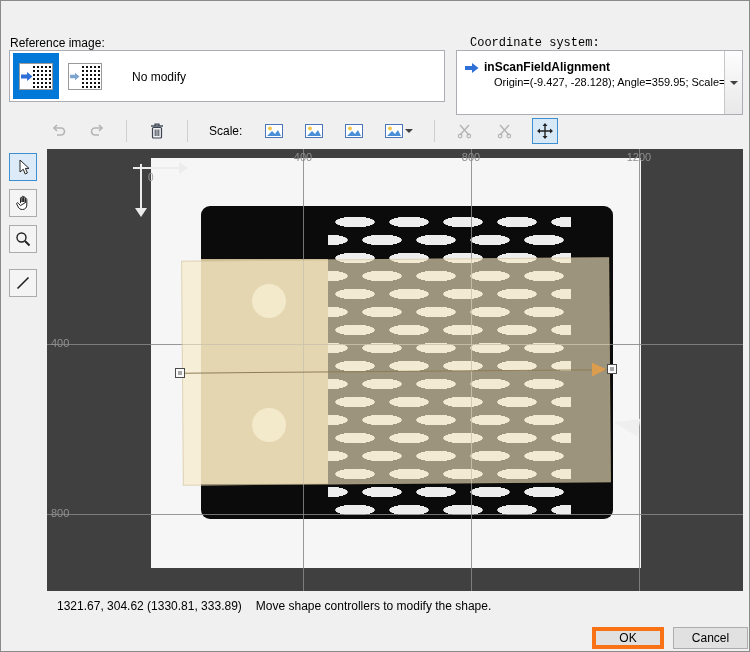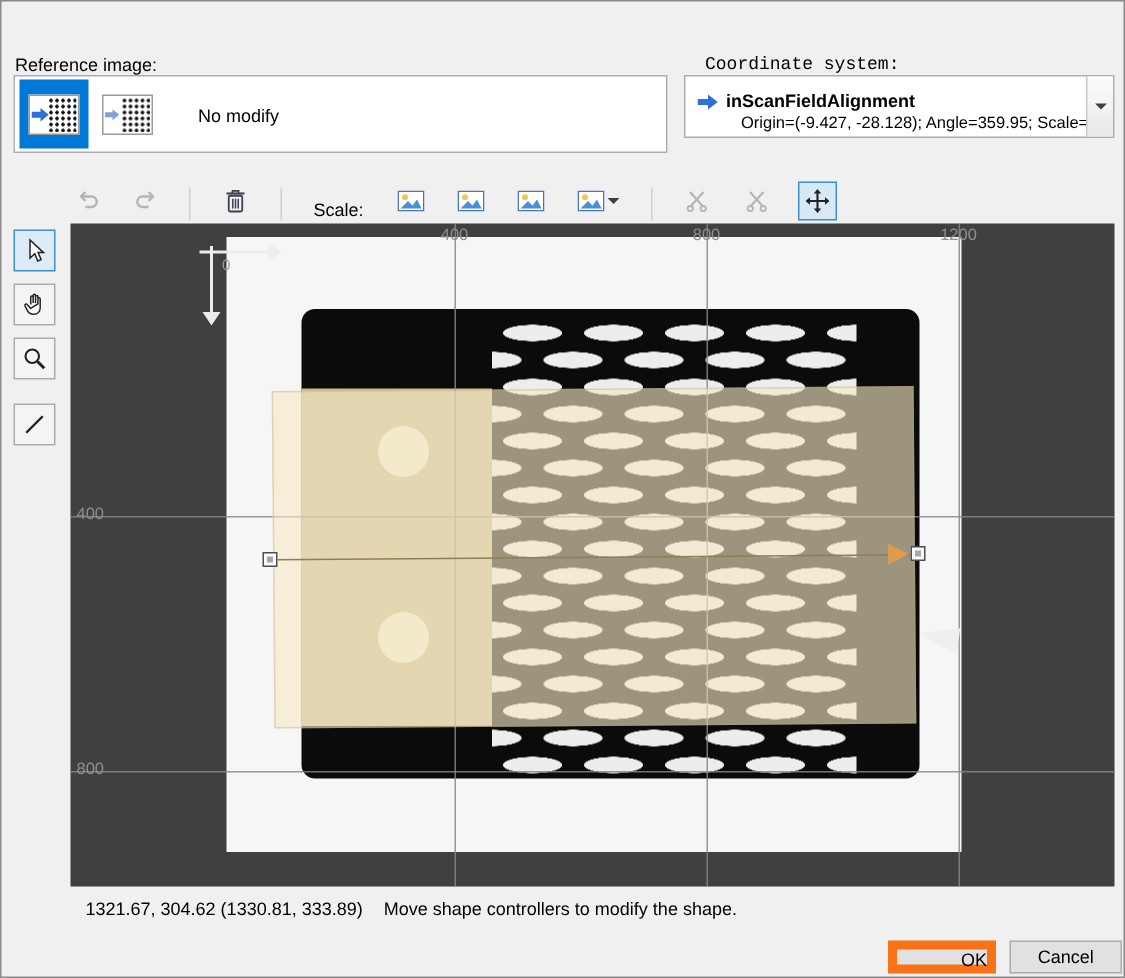--- a/index.html
+++ b/index.html
@@ -27,29 +27,29 @@
   .thumb{position:absolute;top:2px;width:46px;height:46px;display:flex;align-items:center;justify-content:center;}
   .thumb.selected{background:#0078d7;}
   .t1{left:3px;} .t2{left:52px;}
   .thumb-img{position:relative;width:34px;height:27px;background:#fff;border:1px solid #9a9a9a;display:flex;align-items:center;box-sizing:border-box;}
   .halftone{position:absolute;right:1px;top:1px;bottom:1px;width:19px;
             background-image:radial-gradient(circle 1.1px,#111 95%,rgba(0,0,0,0));background-size:4px 4px;}
   .thumb-arrow{margin-left:1px;}
   .no-image{position:absolute;left:122px;top:19px;}
 
   
-  .coord-combo{position:absolute;left:455px;top:49px;width:287px;height:42px;background:#fff;border:1px solid #abadb3;box-sizing:border-box;text-decoration:underline;}
+  .coord-combo{position:absolute;left:455px;top:49px;width:287px;height:65px;background:#fff;border:1px solid #abadb3;box-sizing:border-box;text-decoration:underline;}
   .coord-arrow{position:absolute;left:8px;top:11px;}
   .coord-name{position:absolute;left:27px;top:9px;font-weight:bold;}
   .coord-details{position:absolute;left:37px;top:25px;font-size:11px;}
   .combo-drop{position:absolute;right:0;top:0;bottom:0;width:17px;background:linear-gradient(#fdfdfd,#e8e8e8);border-left:1px solid #c7c7c7;display:flex;align-items:center;justify-content:center;}
   .caret{width:0;height:0;border-left:4px solid transparent;border-right:4px solid transparent;border-top:4px solid #404040;}
 
   
-  .toolbar{position:absolute;left:46px;top:113px;right:8px;height:33px;display:flex;align-items:flex-end;gap:14px;}
+  .toolbar{position:absolute;left:46px;top:113px;right:8px;height:33px;display:flex;align-items:center;gap:14px;}
   .tb-btn{border:1px solid transparent;background:transparent;padding:0;width:26px;height:26px;display:flex;align-items:center;justify-content:center;cursor:default;}
   .tb-btn.small{width:24px;}
   .tb-btn.split{width:36px;gap:2px;}
   .tb-btn.active{background:#d7e9f7;border:1px solid #3d8fd1;}
   .tb-sep{width:1px;height:22px;background:#cfcfcf;margin:0 3px;}
   .tb-label{margin:0 5px 0 4px;}
   .scale-combo{position:relative;width:90px;height:22px;background:#fff;border:1px solid #8f8f8f;box-sizing:border-box;display:flex;align-items:center;margin-right:4px;}
   .scale-input{border:none;outline:none;width:66px;height:18px;margin-left:5px;font:inherit;padding:0;background:transparent;}
   .combo-caret-btn{position:absolute;right:1px;top:1px;bottom:1px;width:15px;display:flex;align-items:center;justify-content:center;background:#f3f3f3;}
 
@@ -93,21 +93,21 @@
   .m-arrow{position:absolute;right:3px;top:104px;width:0;height:0;border-left:14px solid #dd9d4e;border-top:7px solid transparent;border-bottom:7px solid transparent;}
   .handle{position:absolute;width:10px;height:10px;background:#fafafa;border:1px solid #4c4c4c;box-sizing:border-box;display:flex;align-items:center;justify-content:center;}
   .handle span{width:4px;height:4px;background:#a7a7a7;display:block;}
   .hl{left:128px;top:219px;} .hr{left:560px;top:215px;}
   .white-mark{position:absolute;left:566px;top:268px;width:0;height:0;border-right:26px solid #efefef;border-top:7px solid transparent;border-bottom:11px solid transparent;transform:rotate(8deg);}
 
   
   .status{position:absolute;left:56px;top:598px;white-space:nowrap;}
   .status .msg{margin-left:14px;}
   .btn{position:absolute;top:626px;height:22px;background:#e1e1e1;border:1px solid #adadad;font:inherit;cursor:default;box-sizing:border-box;padding:0;}
-  .btn-ok{left:591px;width:72px;border:6px solid #f97316;text-align:right;}
+  .btn-ok{left:591px;width:72px;border:4px solid #f97316;}
   .btn-cancel{left:672px;width:75px;}
 </style>
 </head>
 <body>
 
 <div class="dialog">
 
 
   <span class="sec-label lbl-ref">Reference image:</span>
   <span class="sec-label lbl-coord">Coordinate system:</span>

